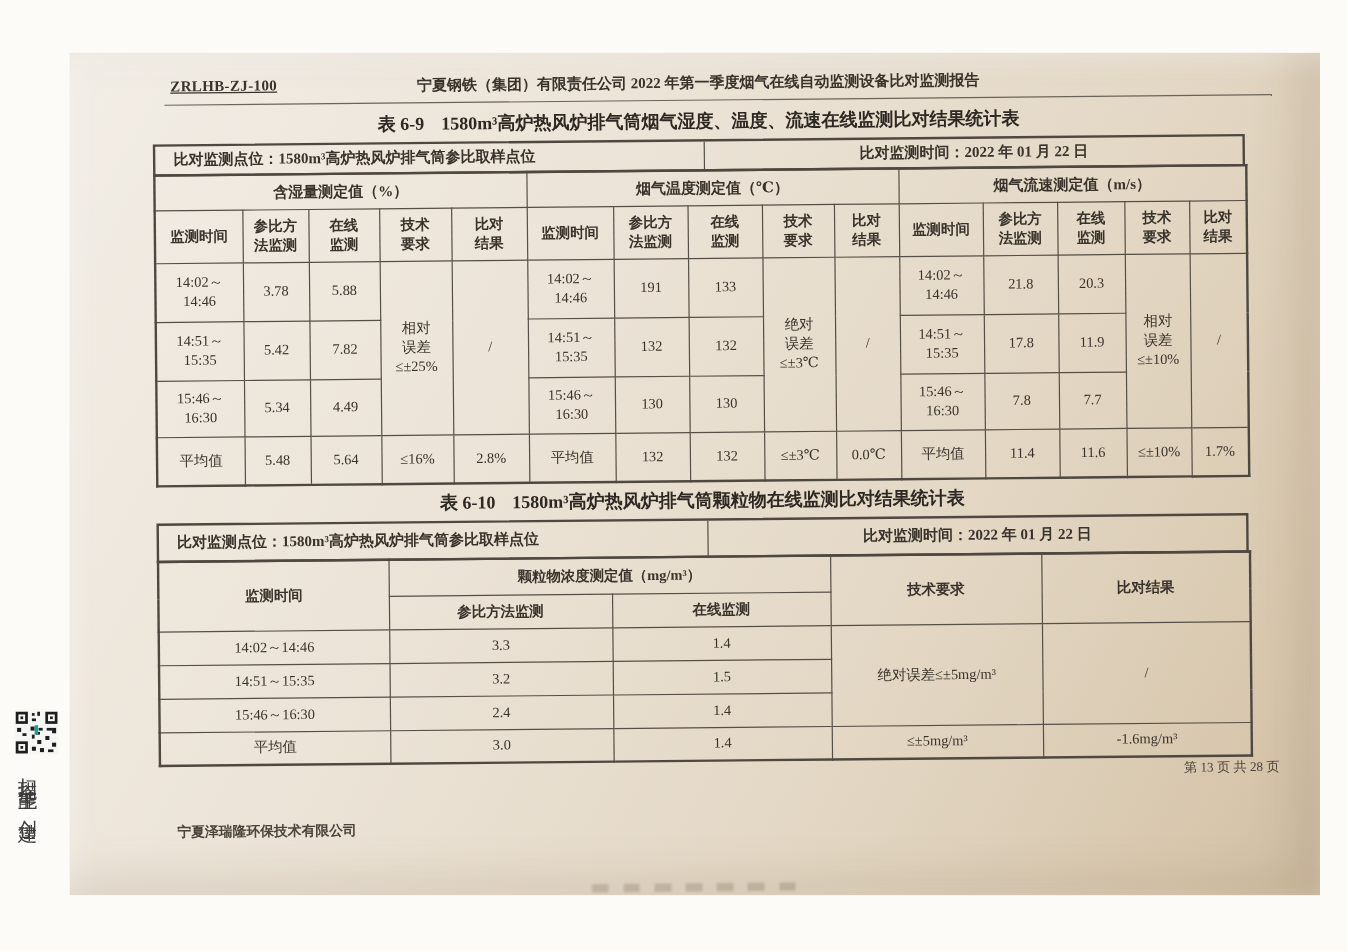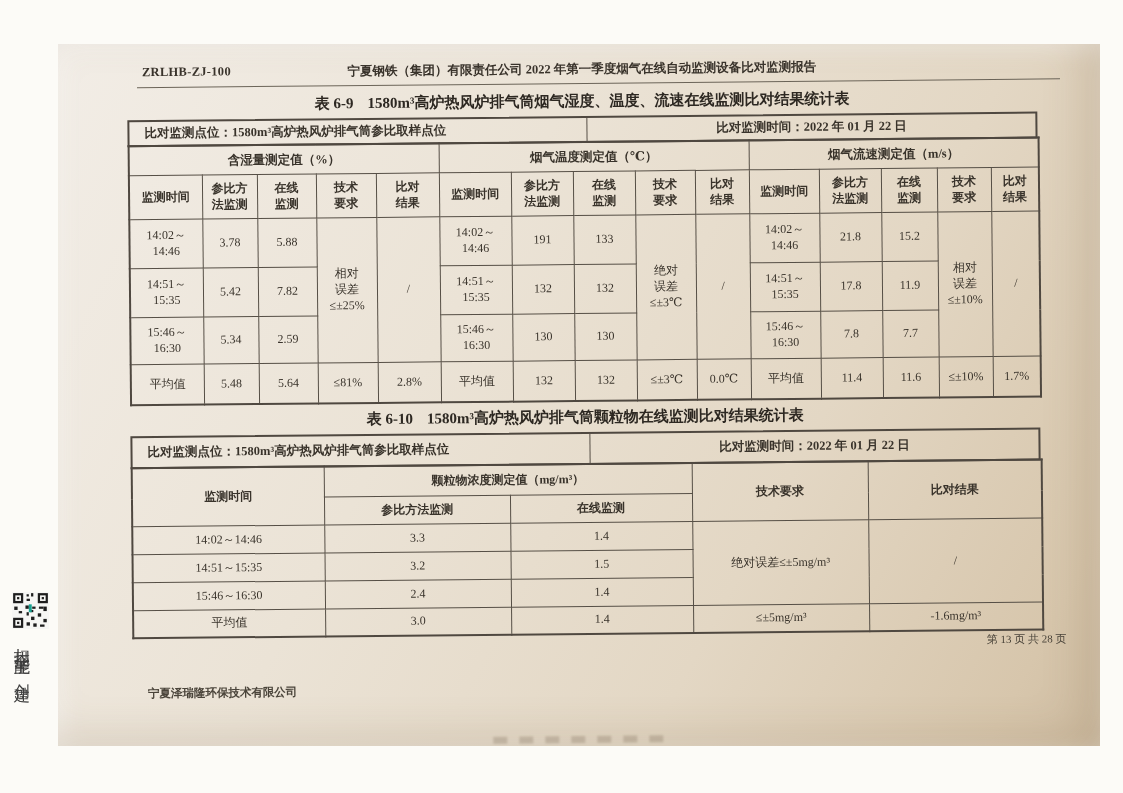--- a/index.html
+++ b/index.html
@@ -3,21 +3,21 @@
 <meta charset="utf-8">
 <style>
   html,body{margin:0;padding:0;}
   .canvas{position:relative;width:1123px;height:793px;background:#fcfbf7;overflow:hidden;
     font-family:"Liberation Serif","DejaVu Serif",serif;color:#39332b;}
   .paper{position:absolute;left:58px;top:44px;width:1042px;height:702px;
     background:linear-gradient(118deg,#f2ede6 0%,#ebe3d6 38%,#e3d7c4 68%,#d7c6ac 92%,#cfbda2 100%);
     box-shadow:inset -18px -10px 40px rgba(120,95,60,0.18), inset 6px 6px 22px rgba(255,255,255,0.5);}
   .paper-inner{position:absolute;inset:0;transform:rotate(-0.55deg);transform-origin:50% 50%;}
 
-  .hdr-code{position:absolute;left:87px;top:17px;font-size:12.5px;font-weight:bold;letter-spacing:0.3px;}
+  .hdr-code{position:absolute;left:87px;top:17px;font-size:12.5px;font-weight:bold;letter-spacing:0.3px;text-decoration:underline;}
   .hdr-title{position:absolute;left:72px;top:17px;width:910px;text-align:center;font-size:12.5px;font-weight:bold;}
   .hdr-rule{position:absolute;left:82px;top:39px;width:923px;border-top:1.6px solid #6b6458;}
 
   .caption{position:absolute;left:72px;width:910px;text-align:center;font-size:15px;font-weight:bold;color:#2d2822;}
   .cap1{top:48px;} .cap2{top:364px;}
   .caption .cap-label{margin-right:14px;}
 
   .block{position:absolute;left:72px;width:910px;}
   .blk1{top:72px;} .blk2{top:388px;}
 
@@ -176,21 +176,21 @@
 14:46</td>
             <td>191</td>
             <td>133</td>
             <td rowspan="3">绝对
 误差
 ≤±3℃</td>
             <td rowspan="3">/</td>
             <td>14:02～
 14:46</td>
             <td>21.8</td>
-            <td>15.2</td>
+            <td>20.3</td>
             <td rowspan="3">相对
 误差
 ≤±10%</td>
             <td rowspan="3">/</td>
           </tr>
           <tr class="r2">
             <td>14:51～
 15:35</td>
             <td>5.42</td>
             <td>7.82</td>
@@ -200,35 +200,35 @@
             <td>132</td>
             <td>14:51～
 15:35</td>
             <td>17.8</td>
             <td>11.9</td>
           </tr>
           <tr class="r3">
             <td>15:46～
 16:30</td>
             <td>5.34</td>
-            <td>2.59</td>
+            <td>4.49</td>
             <td>15:46～
 16:30</td>
             <td>130</td>
             <td>130</td>
             <td>15:46～
 16:30</td>
             <td>7.8</td>
             <td>7.7</td>
           </tr>
           <tr class="avg">
             <td>平均值</td>
             <td>5.48</td>
             <td>5.64</td>
-            <td>≤81%</td>
+            <td>≤16%</td>
             <td>2.8%</td>
             <td>平均值</td>
             <td>132</td>
             <td>132</td>
             <td>≤±3℃</td>
             <td>0.0℃</td>
             <td>平均值</td>
             <td>11.4</td>
             <td>11.6</td>
             <td>≤±10%</td>

